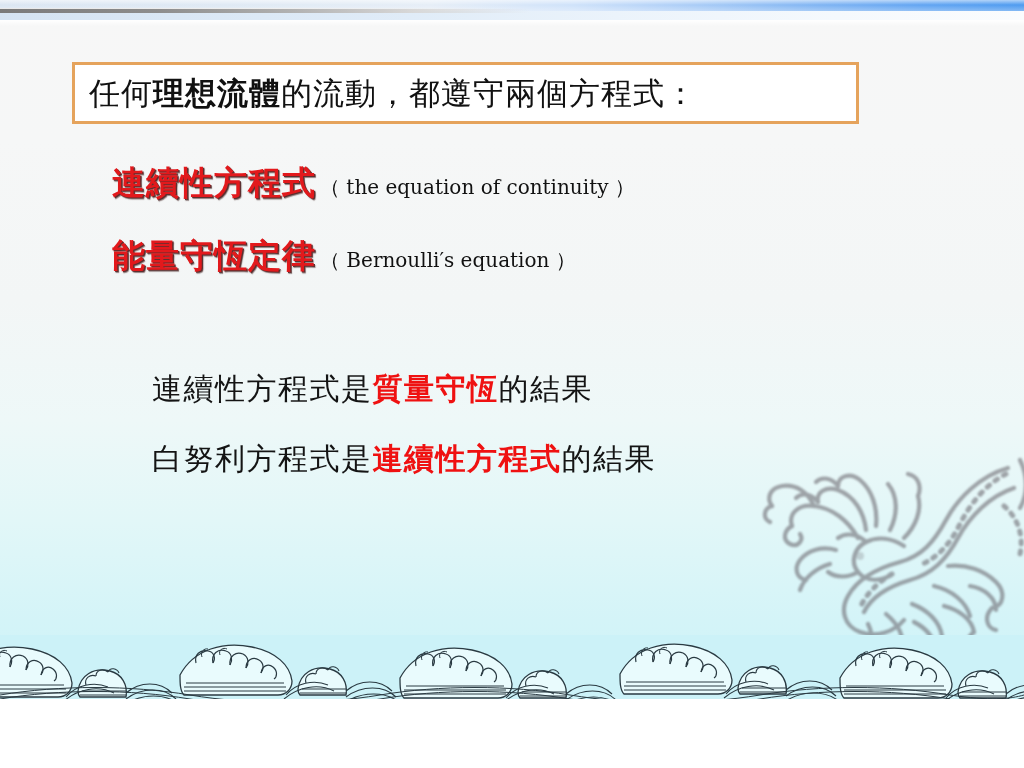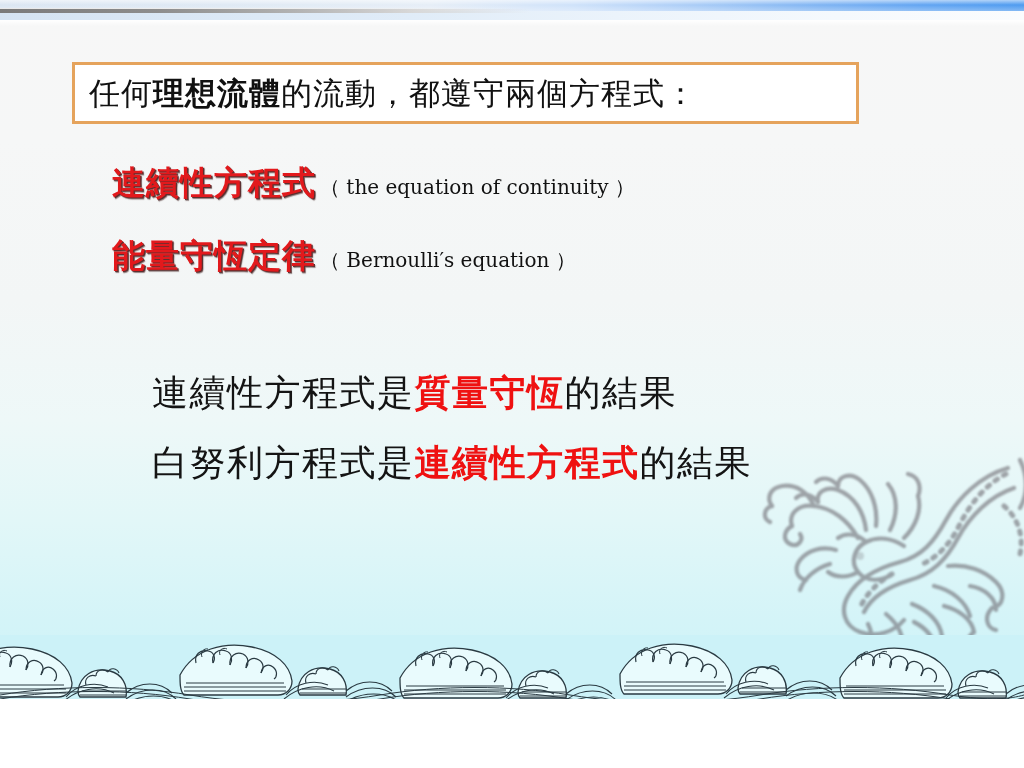--- a/index.html
+++ b/index.html
@@ -148,21 +148,21 @@
     color: #111111;
     margin-left: 4px;
     letter-spacing: 0px;
   }
 
   
   .body-row {
     position: absolute;
     white-space: nowrap;
     font-family: "DejaVu Serif", "Liberation Serif", serif;
-    font-size: 36px;
+    font-size: 30px;
     letter-spacing: 1.5px;
     color: #141414;
   }
   #body-1 { left: 152px; top: 369px; }
   #body-2 { left: 152px; top: 439px; }
   .body-row .hl {
     color: #ef1111;
     font-weight: bold;
   }
 

